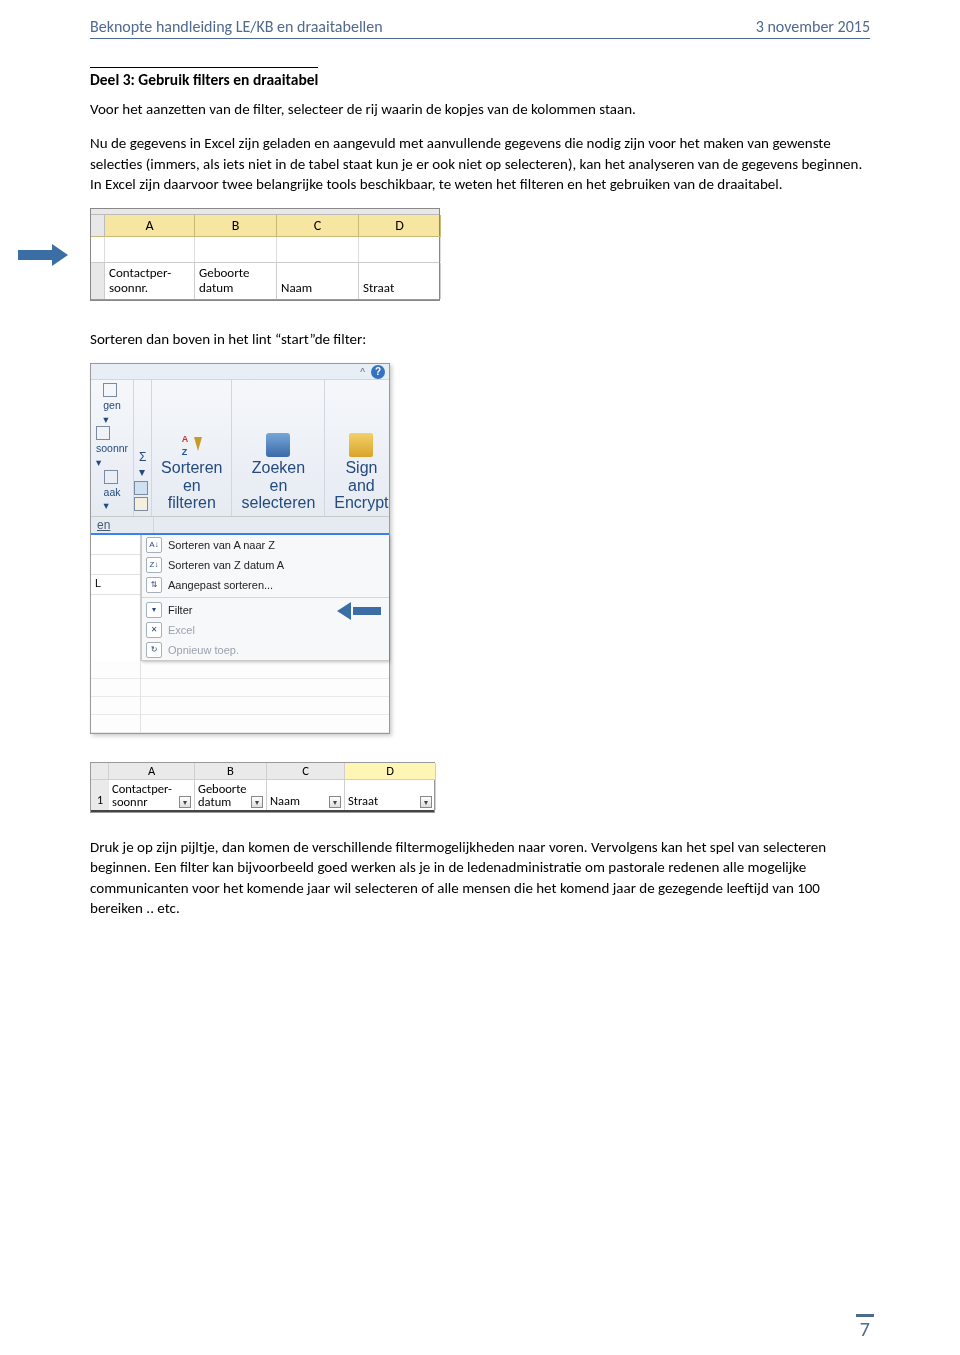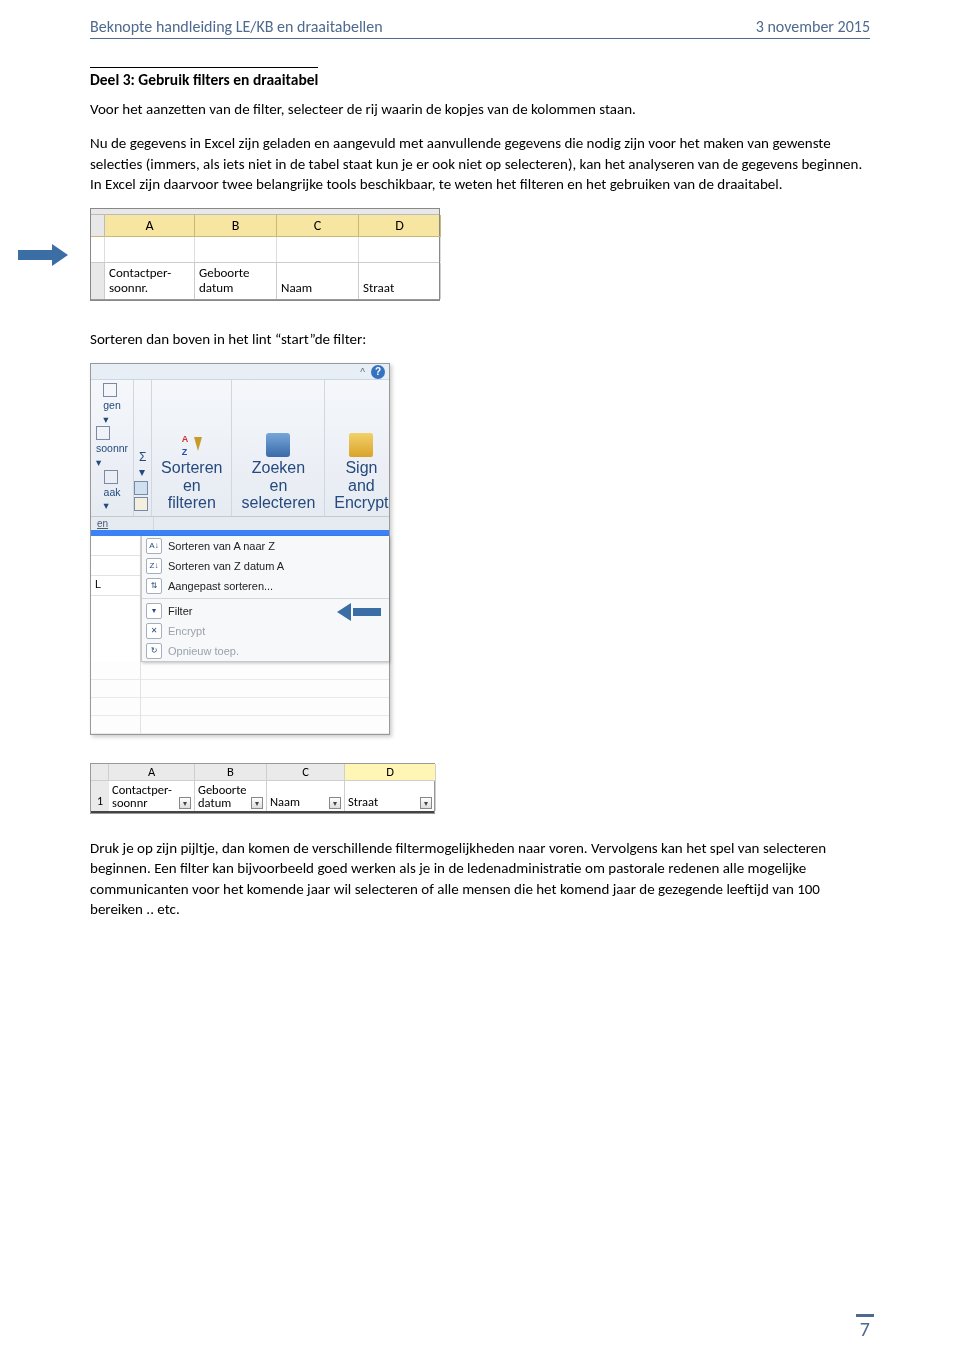--- a/index.html
+++ b/index.html
@@ -116,21 +116,21 @@
     display:flex; flex-direction:column; align-items:center; gap:2px; padding:1px 4px;
   }
   .fig2 .rgroup .big .icon{width:24px;height:24px;}
   .fig2 .rgroup .big .lbl{font-size:16px; text-align:center; color:#254a7e; line-height:1.1;}
   .az-icon { position:relative; }
   .az-icon .A{position:absolute;left:2px;top:1px;font-size:9px;color:#c33;font-weight:bold;}
   .az-icon .Z{position:absolute;left:2px;bottom:0;font-size:9px;color:#2255aa;font-weight:bold;}
   .az-icon .arr{position:absolute;right:2px;top:4px;width:0;height:0;border-top:14px solid #c79a2a;border-left:4px solid transparent;border-right:4px solid transparent;}
   .binoc{background:linear-gradient(#77a7d8,#3a6aa8);border-radius:3px;}
   .folder{background:linear-gradient(#f2d16b,#d9a32a);border-radius:2px;}
-  .fig2 .ribbon-labelrow{display:flex;font-size:10px;color:#4a5a70;background:#e6ebf2;border-bottom:6px solid #3b82f6;text-decoration:underline;}
+  .fig2 .ribbon-labelrow{display:flex;font-size:12px;color:#4a5a70;background:#e6ebf2;border-bottom:2px solid #3b82f6;text-decoration:underline;}
   .fig2 .ribbon-labelrow div{padding:1px 6px;border-right:1px solid #d0d7e0;}
   .fig2 .gridpart{
     display:grid; grid-template-columns:50px 22px 1fr;
   }
   .fig2 .leftcol{border-right:1px solid #d9d9d9;background:#fff;display:flex;flex-direction:column;}
   .fig2 .leftcol .cell{border-bottom:1px solid #e2e2e2;height:20px;padding:2px 4px;font-size:11px;}
   .fig2 .dropdown{
     grid-column:2/4;
     background:#f7f8fa;border-left:1px solid #c9c9c9;border-bottom:1px solid #c9c9c9;
     box-shadow:1px 1px 3px rgba(0,0,0,0.25);
@@ -300,21 +300,21 @@
         <div class="dd-item">
           <span class="ico">▾</span>
           <span>Filter</span>
           <span class="arrow-left">
               <span class="head"></span>
               <span class="shaft"></span>
             </span>
         </div>
         <div class="dd-item disabled">
           <span class="ico">✕</span>
-          <span>Encrypt</span>
+          <span>Excel</span>
         </div>
         <div class="dd-item disabled">
           <span class="ico">↻</span>
           <span>Opnieuw toep.</span>
         </div>
       </div>
     </div>
     <div class="below">
       <div class="cella"></div>
         <div class="cellb"></div>

